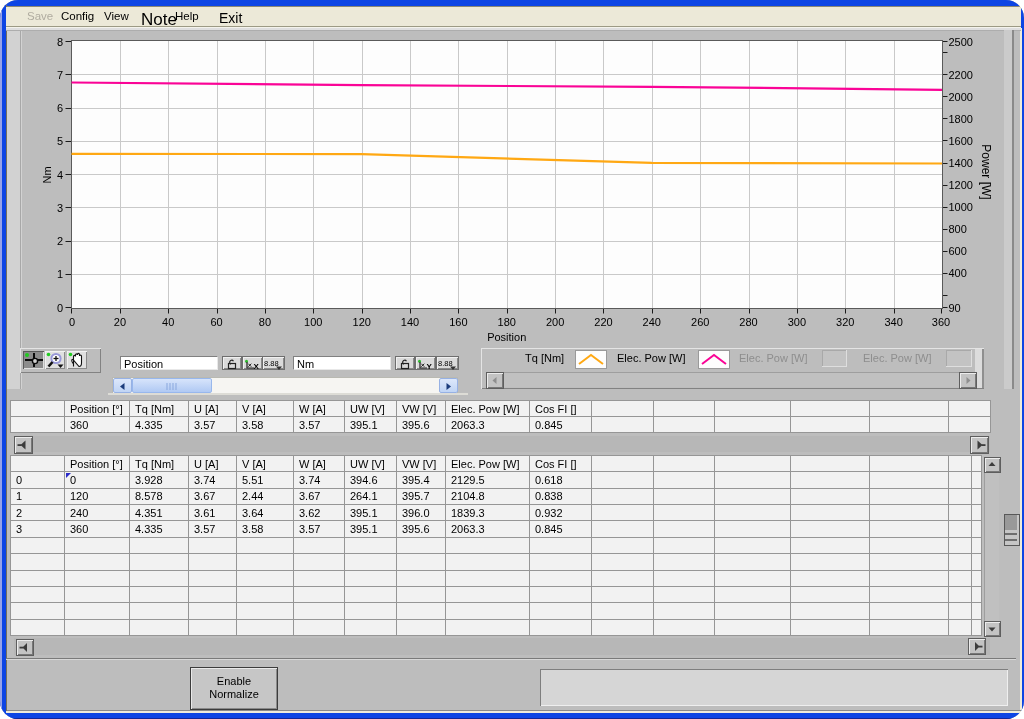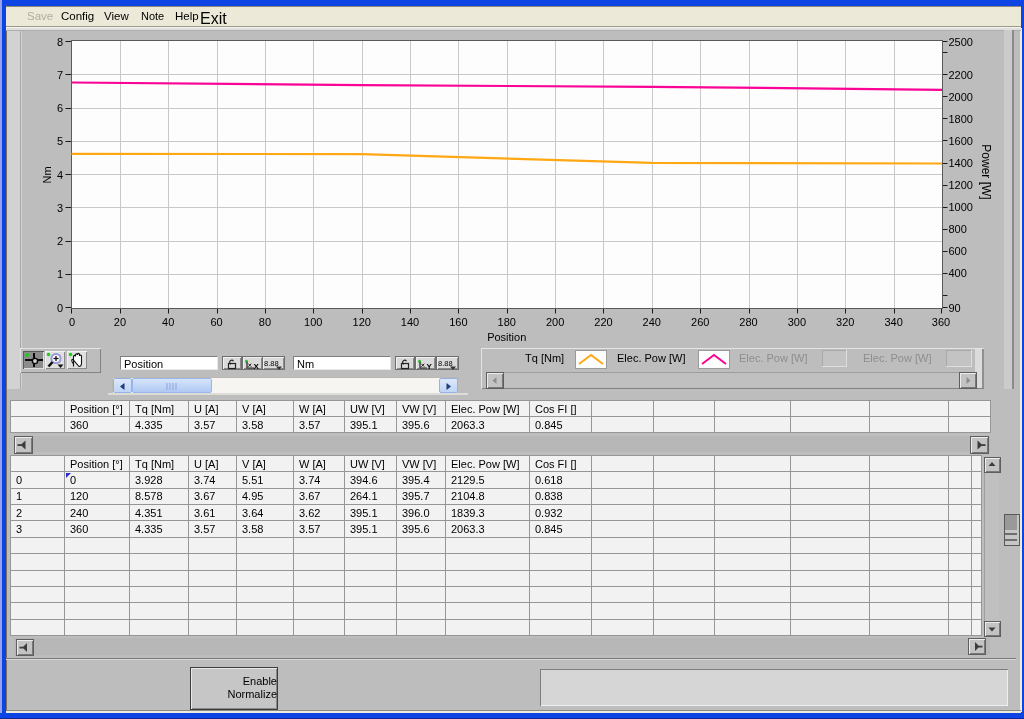--- a/index.html
+++ b/index.html
@@ -1,16 +1,16 @@
 <!DOCTYPE html>
 <html><head><meta charset="utf-8">
 <style>
 html,body{margin:0;padding:0;background:#fff}
 #w{position:relative;width:1024px;height:719px;background:#bdbdbd;overflow:hidden;
-   font-family:"Liberation Sans",sans-serif;}
+   font-family:"Liberation Sans",sans-serif;border-radius:18px;}
 .abs{position:absolute}
 .raised{box-shadow:inset 1px 1px 0 #e4e4e4, inset -1px -1px 0 #828282;}
 .btn3d{background:#c3c3c3;box-shadow:inset 1px 1px 0 #ececec, inset -1px -1px 0 #787878;border:1px solid #5e5e5e;}
 .btnl{background:#dadada;box-shadow:inset 1px 1px 0 #f0f0f0, inset -1px -1px 0 #8a8a8a;border:1px solid #6e6e6e;}
 table{border-collapse:collapse;table-layout:fixed;font-family:"Liberation Sans",sans-serif;}
 td{border:1px solid #969696;font-size:11px;color:#000;padding:0 0 0 5px;overflow:hidden;
    white-space:nowrap;background:#f2f2f2;vertical-align:middle;}
 </style></head>
 <body>
 <div id="w">
@@ -29,23 +29,23 @@
   <div class="abs" style="left:6px;top:6px;width:1015px;height:1px;background:#8a8876"></div>
   <div class="abs" style="left:6px;top:5px;width:1px;height:706px;background:#76715d"></div>
   <div class="abs" style="left:6px;top:7px;width:1015px;height:19px;background:#ece9d8"></div>
   <div class="abs" style="left:6px;top:26px;width:1015px;height:1px;background:#9c9a84"></div>
   <div class="abs" style="left:6px;top:27px;width:1015px;height:1px;background:#f4f3ec"></div>
   <div class="abs" style="left:6px;top:28px;width:1015px;height:2px;background:#dedede"></div>
   <div class="abs" style="left:6px;top:30px;width:1015px;height:1px;background:#adadad"></div>
   <div class="abs" style="left:27px;top:10px;font-size:11.5px;color:#b0aca0">Save</div>
   <div class="abs" style="left:61px;top:10px;font-size:11.5px;color:#000">Config</div>
   <div class="abs" style="left:104px;top:10px;font-size:11.5px;color:#000">View</div>
-  <div class="abs" style="left:141px;top:10px;font-size:11px;color:#000">Note</div>
+  <div class="abs" style="left:141px;top:10px;font-size:17px;color:#000">Note</div>
   <div class="abs" style="left:175px;top:10px;font-size:11.5px;color:#000">Help</div>
-  <div class="abs" style="left:200px;top:10px;font-size:16px;color:#000">Exit</div>
+  <div class="abs" style="left:219px;top:10px;font-size:14px;color:#000">Exit</div>
 
   <div class="abs" style="left:7px;top:31px;width:15px;height:358px;background:#d2d2d2"></div>
   <div class="abs" style="left:1004px;top:30px;width:8px;height:359px;background:#cbcbcb"></div>
   <div class="abs" style="left:1012px;top:30px;width:2px;height:359px;background:#8a8a8a"></div>
   <div class="abs" style="left:20px;top:31px;width:1px;height:358px;background:#a8a8a8"></div>
 
   <svg class="abs" style="left:0;top:0" width="1024" height="719">
 
     <rect x="71.5" y="40.5" width="871" height="268" fill="#fdfdfd" stroke="#5a5a5a" stroke-width="1"></rect>
     <g stroke="#c9c9c9" stroke-width="1">
@@ -421,21 +421,21 @@
           <td></td>
           <td></td>
           <td></td>
           <td></td>
         </tr>
     <tr style="height:16px">
           <td>1</td>
           <td>120</td>
           <td>8.578</td>
           <td>3.67</td>
-          <td>4.95</td>
+          <td>2.44</td>
           <td>3.67</td>
           <td>264.1</td>
           <td>395.7</td>
           <td>2104.8</td>
           <td>0.838</td>
           <td></td>
           <td></td>
           <td></td>
           <td></td>
           <td></td>
@@ -621,17 +621,17 @@
         <rect x="9.5" y="6.7" width="4" height="1.8" fill="#3c3c3c"></rect>
       </svg></div>
 
   <div class="abs" style="left:1004px;top:514px;width:14px;height:30px;background:#c6c6c6;border:1px solid #585858"></div>
   <div class="abs" style="left:1005px;top:515px;width:12px;height:15px;background:#999999"></div>
   <div class="abs" style="left:1005px;top:533px;width:12px;height:2px;background:#6e6e6e"></div>
   <div class="abs" style="left:1005px;top:539px;width:12px;height:2px;background:#6e6e6e"></div>
 
   <div class="abs" style="left:6px;top:658px;width:1010px;height:1px;background:#7a7a7a"></div>
   <div class="abs" style="left:6px;top:659px;width:1010px;height:1px;background:#d8d8d8"></div>
-  <div class="abs" style="left:190px;top:667px;width:86px;height:41px;background:#c6c6c6;border:1px solid #3c3c3c;box-shadow:inset 1px 1px 0 #e9e9e9, inset -1px -1px 0 #8a8a8a;text-align:right;font-size:11px;color:#000;line-height:13px;padding-top:0">
+  <div class="abs" style="left:190px;top:667px;width:86px;height:41px;background:#c6c6c6;border:1px solid #3c3c3c;box-shadow:inset 1px 1px 0 #e9e9e9, inset -1px -1px 0 #8a8a8a;text-align:center;font-size:11px;color:#000;line-height:13px;padding-top:0">
       <div style="margin-top:7px">Enable<br>Normalize</div>
     </div>
   <div class="abs" style="left:540px;top:669px;width:468px;height:37px;background:#d6d6d6;box-shadow:inset 1px 1px 0 #7e7e7e, inset -1px -1px 0 #efefef"></div>
 </div>
 
 </body></html>

